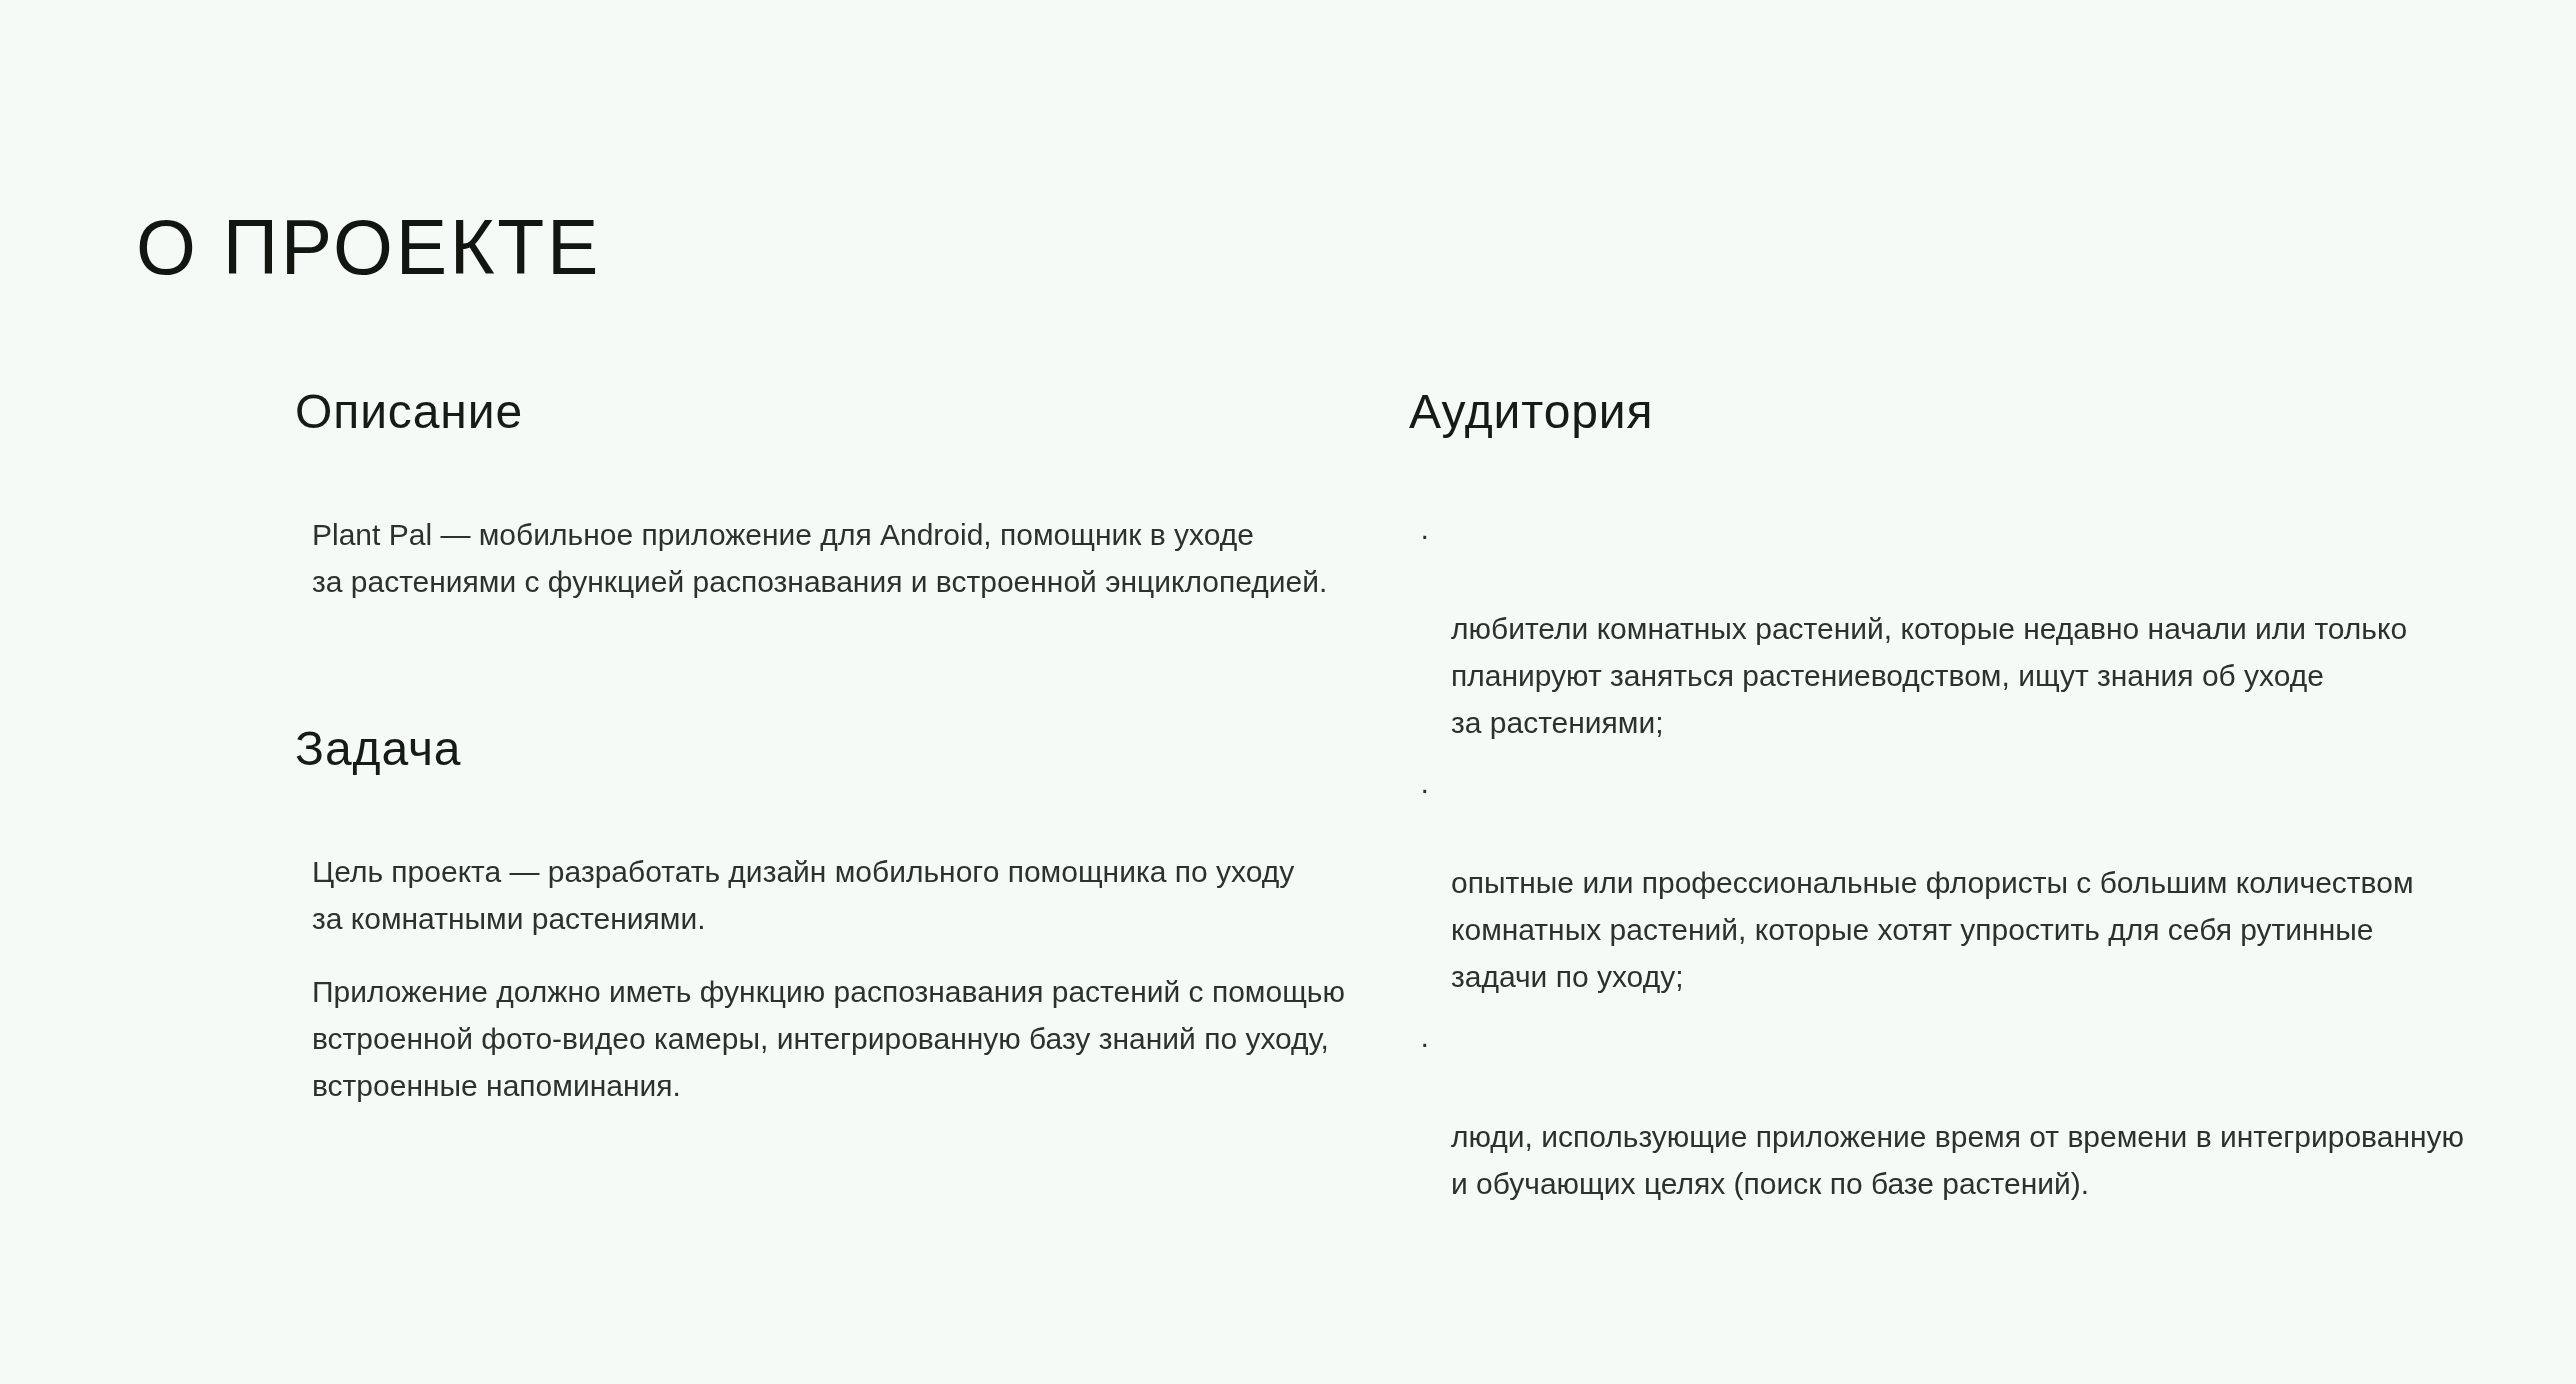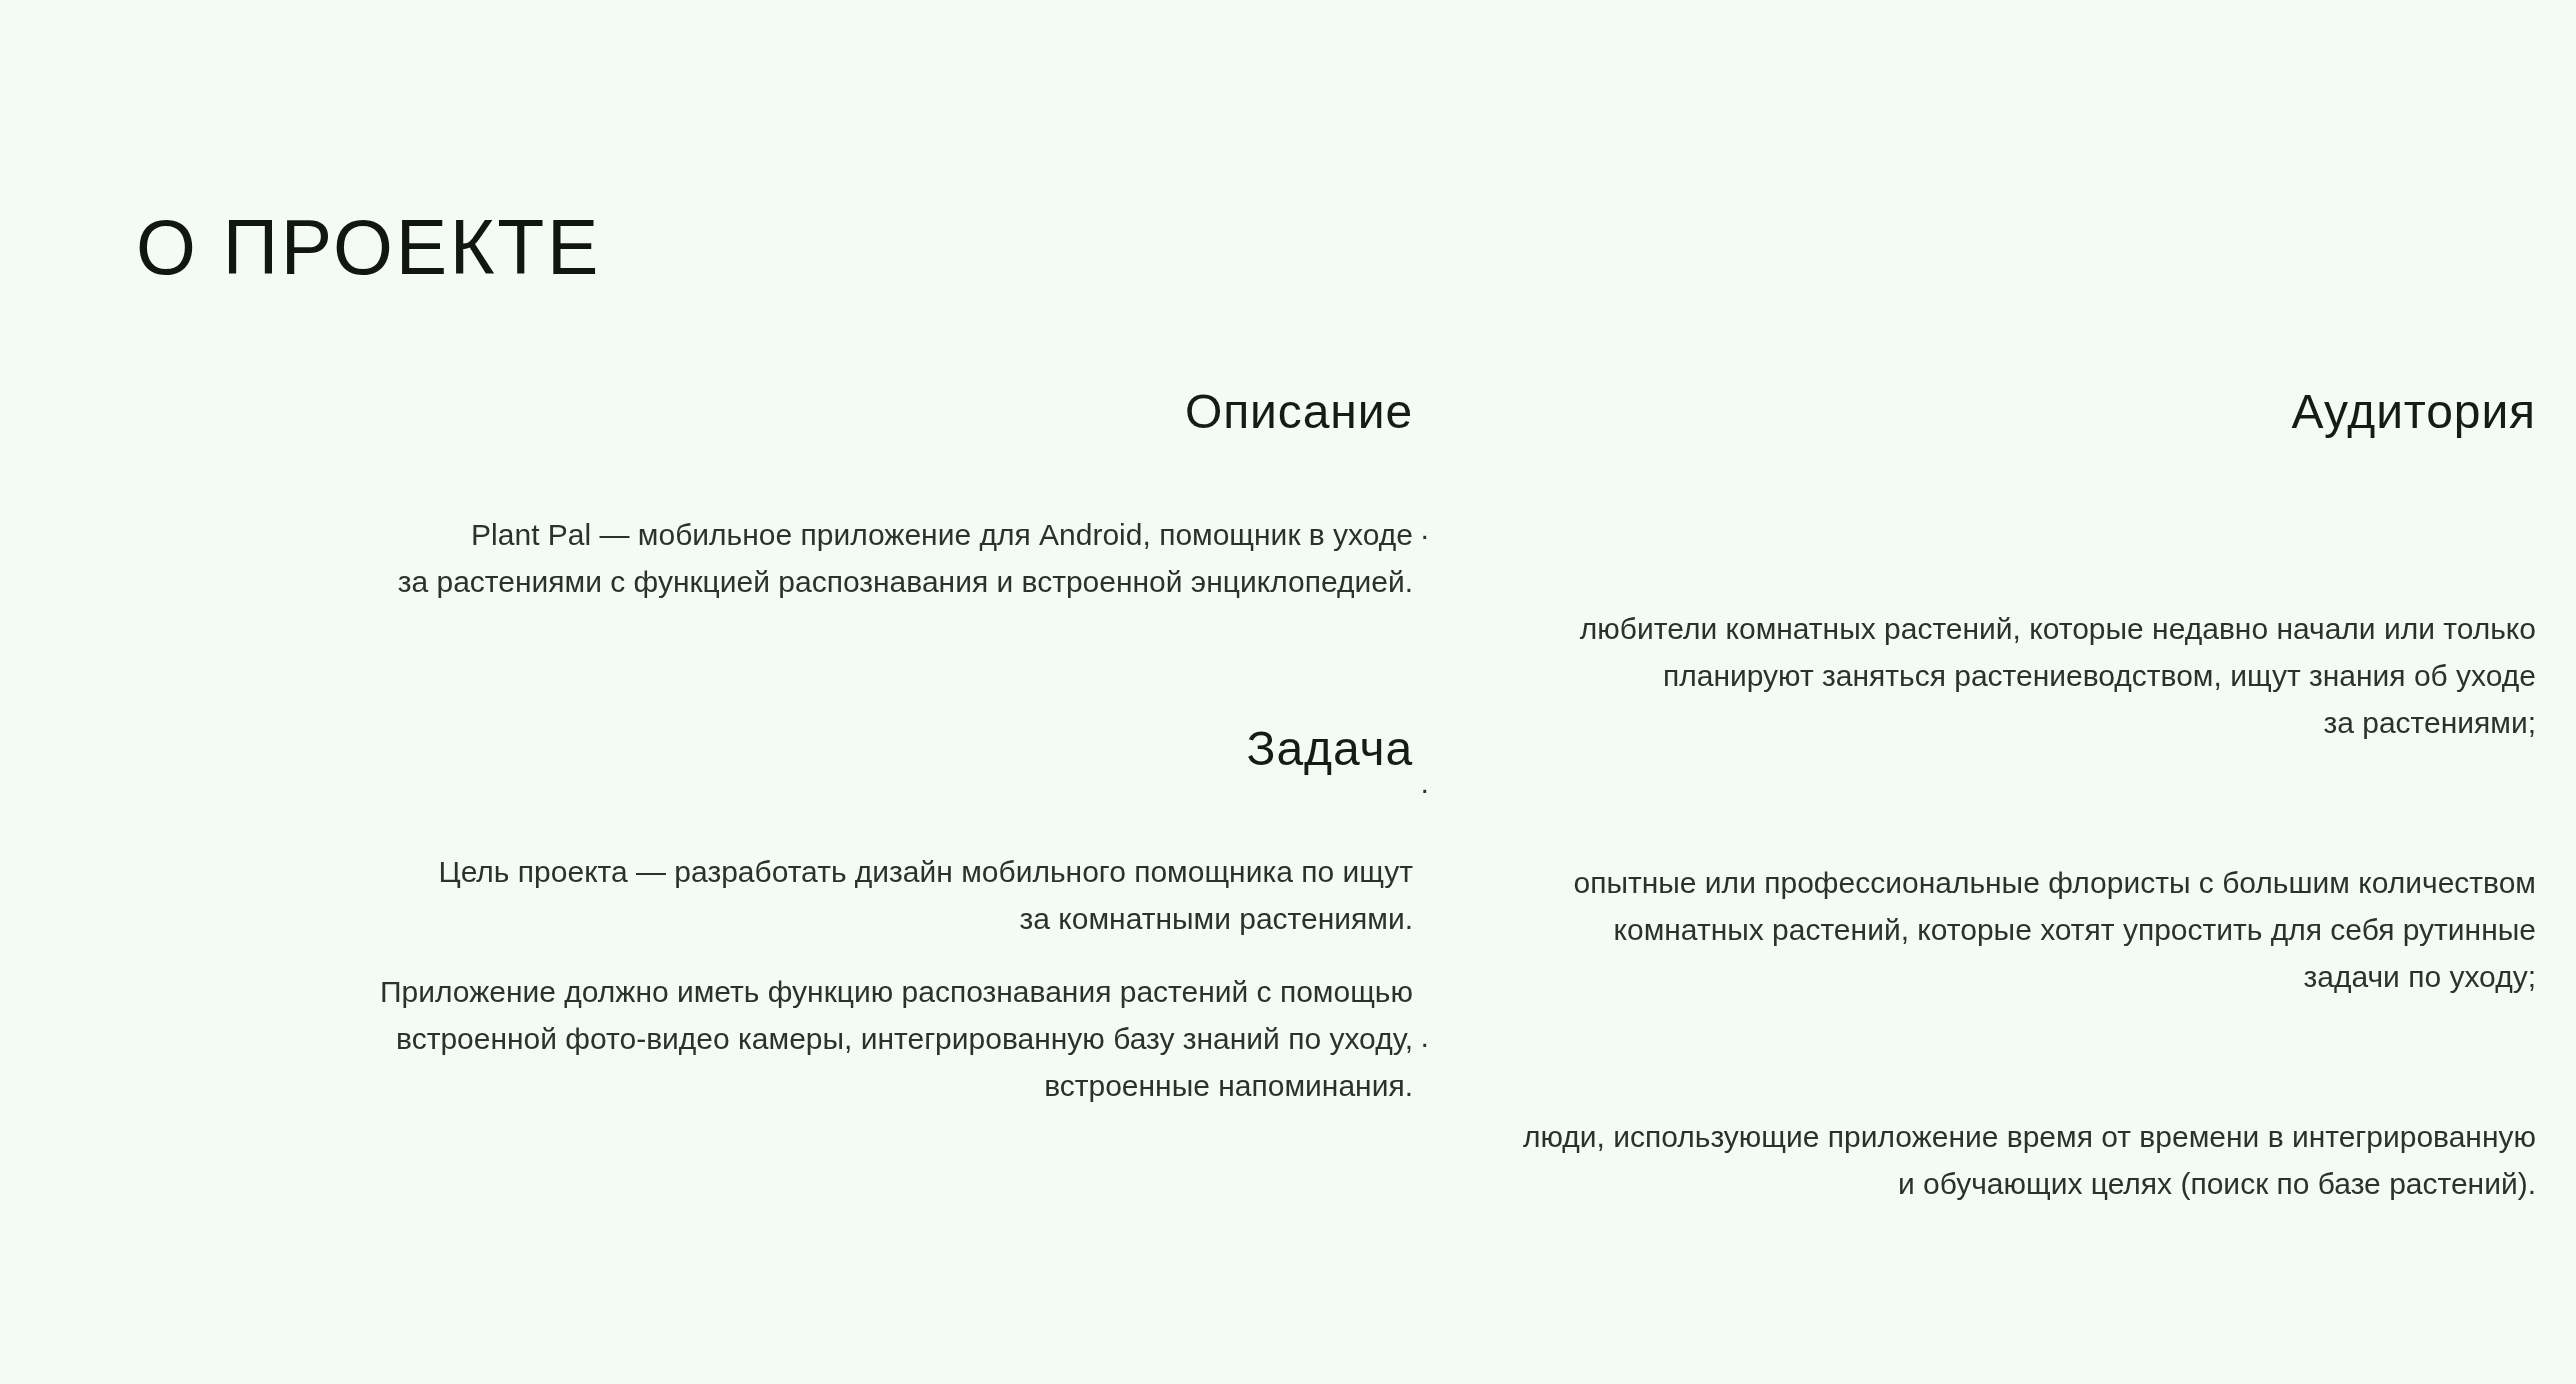--- a/index.html
+++ b/index.html
@@ -11,21 +11,20 @@
     background: #f4faf5;
   }
   .slide {
     position: relative;
     width: 2576px;
     height: 1385px;
     background: #f4faf5;
     font-family: "Liberation Sans", sans-serif;
     color: #2b322d;
     overflow: hidden;
-    text-align: right;
   }
   .page-title {
     position: absolute;
     left: 136px;
     top: 157px;
     font-size: 77px;
     line-height: 1;
     font-weight: 500;
     letter-spacing: 2.7px;
     color: #121611;
@@ -94,21 +93,21 @@
 
   <div class="col col-left">
 
     <h2 class="section-heading">Описание</h2>
 
     <p class="body-text">Plant Pal — мобильное приложение для Android, помощник в уходе
 за растениями с функцией распознавания и встроенной энциклопедией.</p>
 
     <h2 class="section-heading second">Задача</h2>
 
-    <p class="body-text">Цель проекта — разработать дизайн мобильного помощника по ищут
+    <p class="body-text">Цель проекта — разработать дизайн мобильного помощника по уходу
 за комнатными растениями.</p>
 
     <p class="body-text">Приложение должно иметь функцию распознавания растений с помощью
 встроенной фото-видео камеры, интегрированную базу знаний по уходу,
 встроенные напоминания.</p>
 
 
   </div>
 
   <div class="col col-right">

